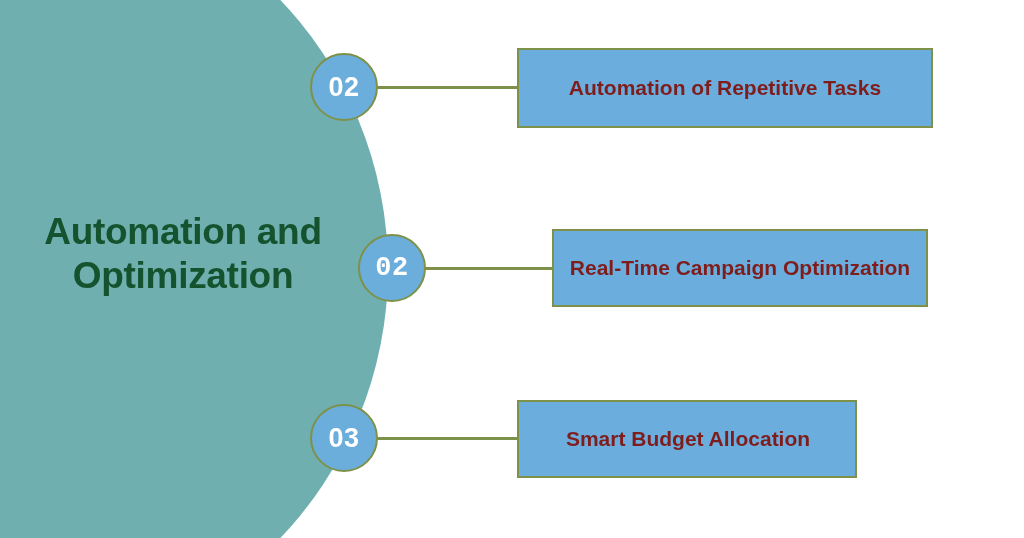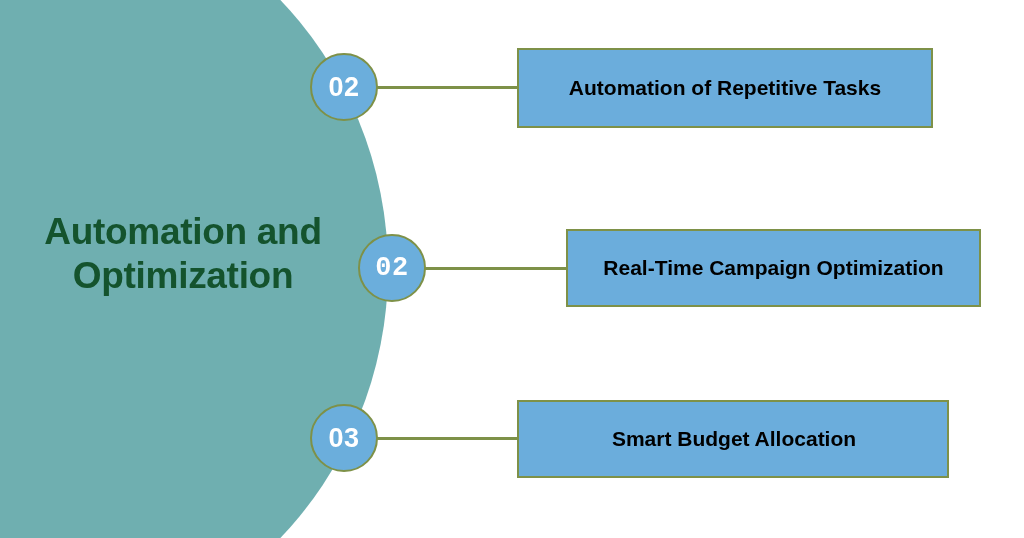--- a/index.html
+++ b/index.html
@@ -77,29 +77,29 @@
   
   .label-box {
     position: absolute;
     background: #6BADDC;
     border: 2px solid #7E9148;
     box-sizing: border-box;
     display: flex;
     align-items: center;
     justify-content: center;
     text-align: left;
-    color: #000000;
+    color: #7f1d1d;
     font-size: 21px;
     font-weight: bold;
     line-height: 1.35;
     padding: 4px 10px;
   }
   .box-1 { left: 517px; top: 48px;  width: 416px; height: 80px; }
-  .box-2 { left: 566px; top: 229px; width: 415px; height: 78px; }
-  .box-3 { left: 517px; top: 400px; width: 432px; height: 78px; padding-left: 12px; }
+  .box-2 { left: 552px; top: 229px; width: 376px; height: 78px; }
+  .box-3 { left: 517px; top: 400px; width: 340px; height: 78px; padding-left: 12px; }
 </style>
 </head>
 <body>
 
 <div class="canvas">
 
   <div class="teal-shape"></div>
 
   <div class="main-title">Automation and Optimization</div>
 

